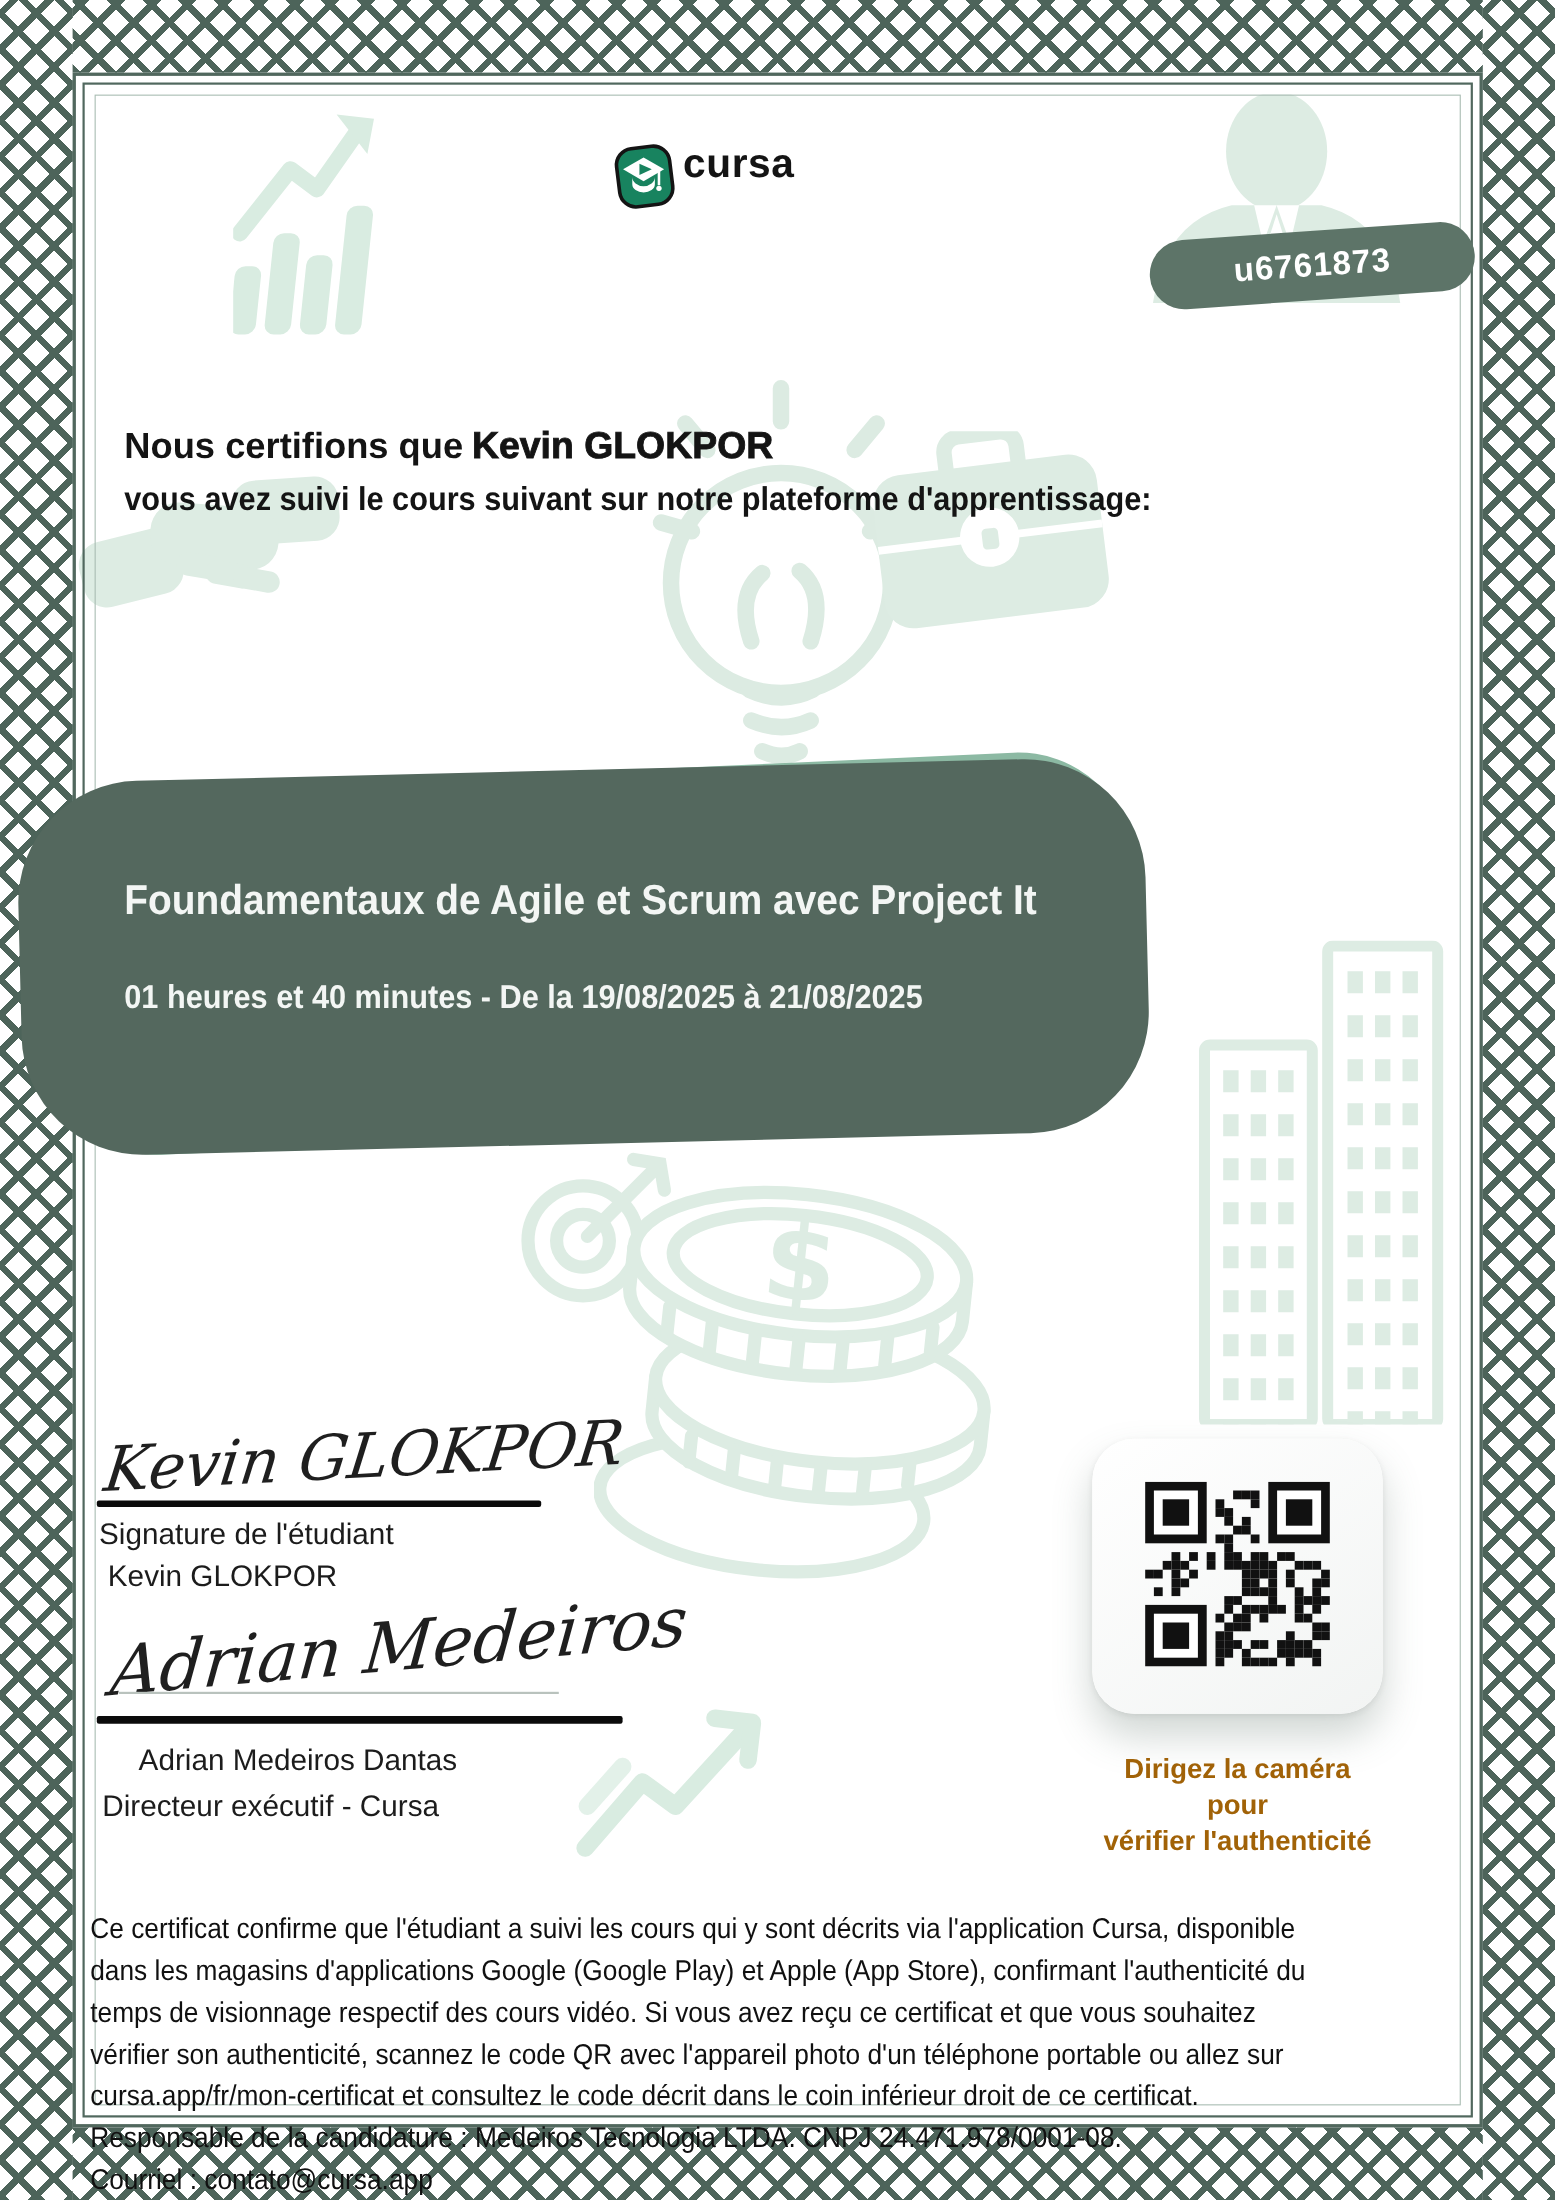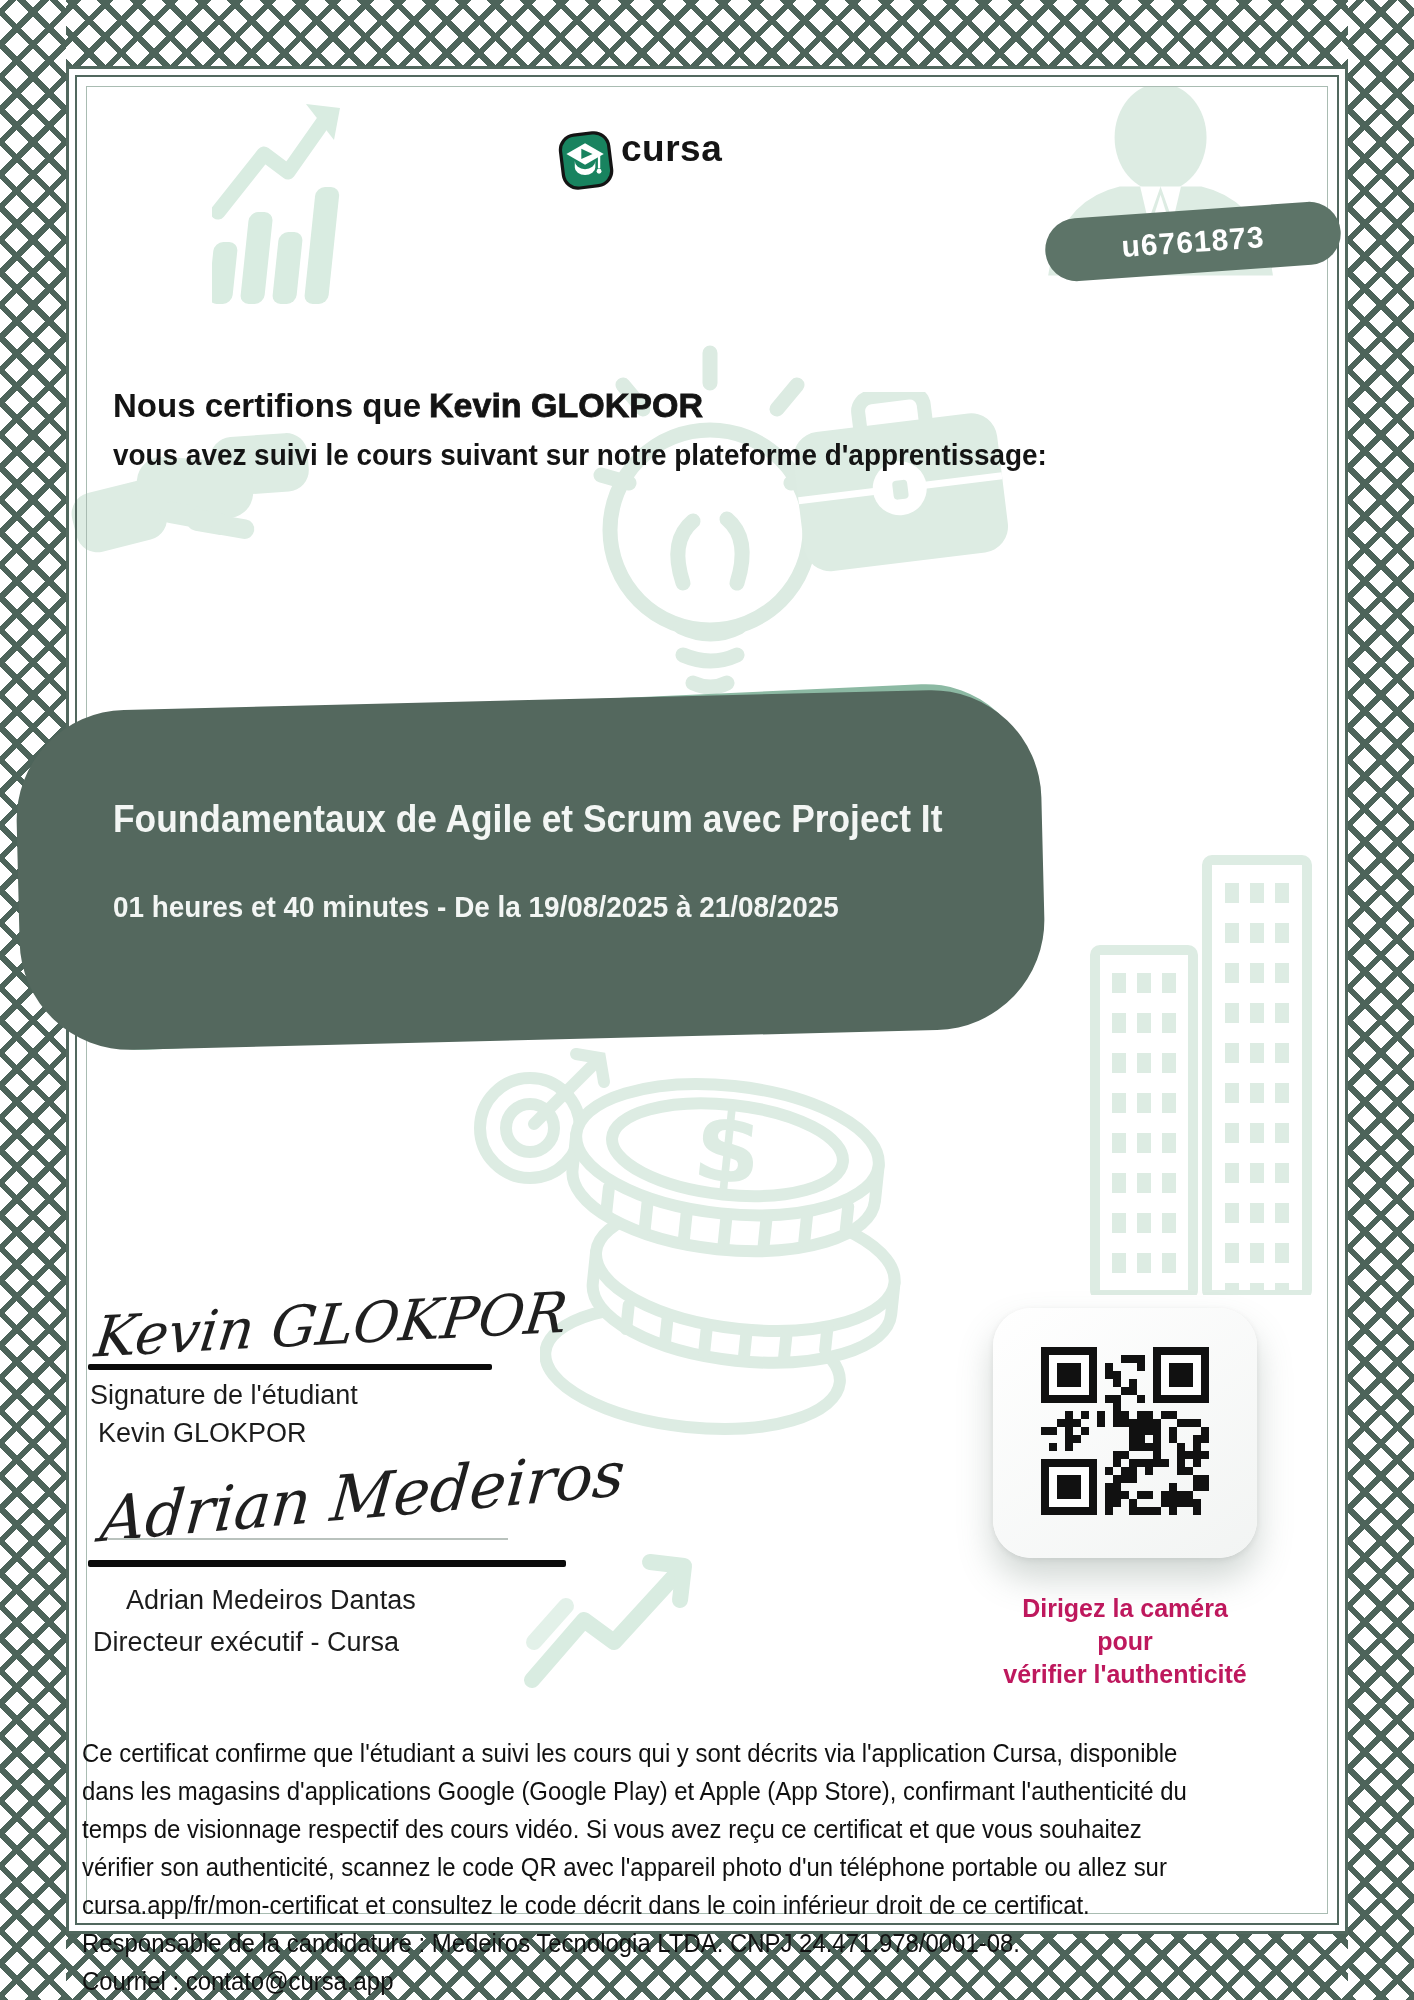--- a/index.html
+++ b/index.html
@@ -56,21 +56,21 @@
   .sig-text.r1{left:90px;top:1380px;}
   .sig-text.n1{left:98px;top:1418px;}
   .sig-text.n2{left:90px;top:1585px;margin-left:36px;}
   .sig-text.r2{left:93px;top:1627px;}
   
   .qr-card{position:absolute;z-index:4;left:993px;top:1308px;width:264px;height:250px;
       background:linear-gradient(145deg,#ffffff,#f2f4f3);border-radius:38px;
       box-shadow:0 20px 35px rgba(90,110,100,.28),0 2px 6px rgba(0,0,0,.08);
       display:flex;align-items:center;justify-content:center;}
   .qr-caption{position:absolute;z-index:5;left:993px;top:1592px;width:264px;text-align:center;
-      font-size:25px;font-weight:bold;color:#be185d;line-height:33px;white-space:pre-line;}
+      font-size:25px;font-weight:bold;color:#a16207;line-height:33px;white-space:pre-line;}
   
   .footer{position:absolute;z-index:5;left:82px;top:1734px;width:1370px;font-size:26px;
       line-height:38px;color:#101010;white-space:pre-line;
       transform:scaleX(.92);transform-origin:0 0;}
 </style>
 </head>
 <body>
 
 <div class="page">
 

